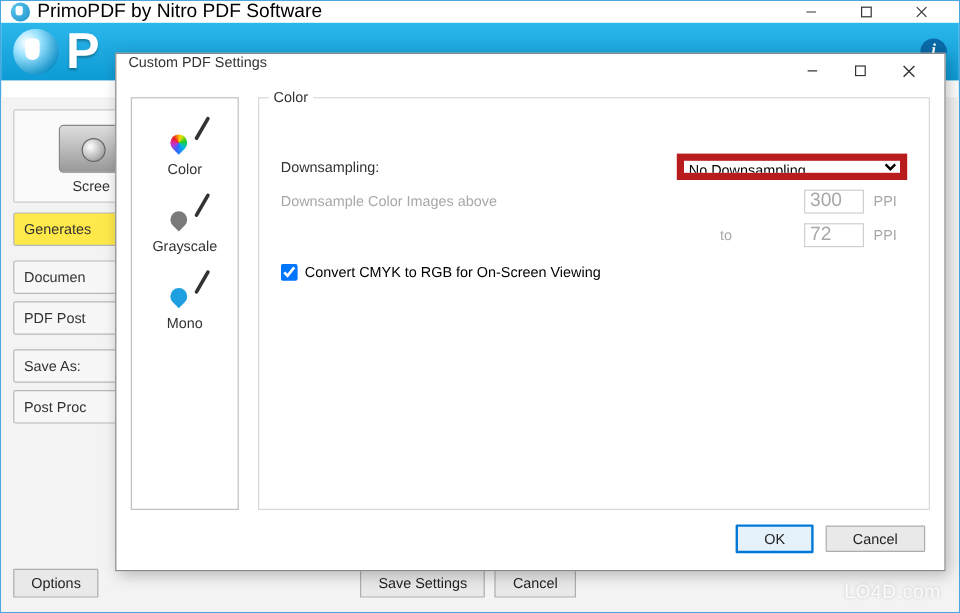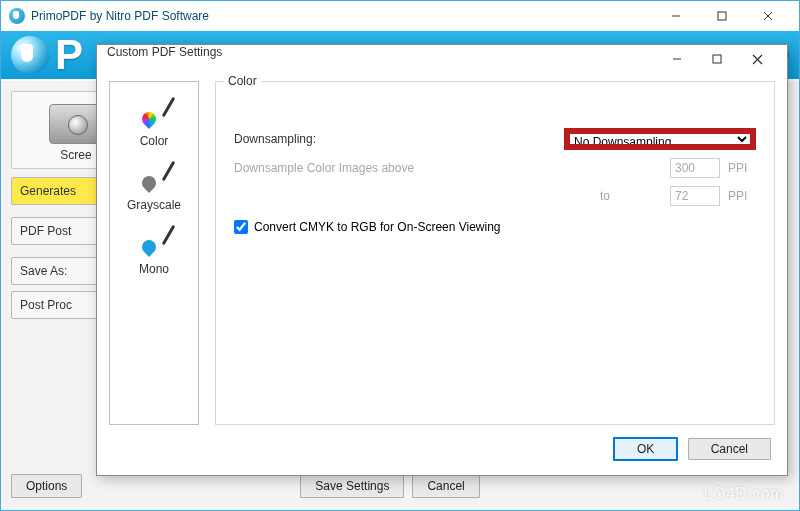--- a/index.html
+++ b/index.html
@@ -15,27 +15,27 @@
 
 
 .main-window {
   position: absolute;
   left: 0; top: 0;
   width: 800px; height: 511px;
   background: #fff;
   border: 1px solid #4aa8e0;
 }
 .main-titlebar {
-  height: 30px;
+  height: 18px;
   display: flex;
   align-items: center;
   padding: 0 8px;
   background: #fff;
-  color: #0c4a6e;
-  font-size: 12px;
+  color: #000000;
+  font-size: 16px;
 }
 .main-titlebar .app-icon {
   width: 16px; height: 16px;
   border-radius: 50%;
   background: radial-gradient(circle at 30% 30%, #5cc8f0, #1a90c8);
   margin-right: 6px;
   position: relative;
 }
 .main-titlebar .app-icon::after {
   content:""; position:absolute; left:4px; top:3px;
@@ -208,21 +208,21 @@
 .row .to{ margin-left:auto; margin-right:60px; color:#a8a8a8;}
 .row .gap{flex:1;}
 select.combo{
   width:192px; height:22px;
   border:6px solid #b91c1c; background:#fff;
   font-size:12px;
 }
 input.tiny{
   width:50px; height:20px; text-align:left; padding:0 4px;
   border:1px solid #cfcfcf; color:#a8a8a8; background:#fff;
-  font-size:12px;
+  font-size:16px;
 }
 .unit{ margin-left:8px; color:#a8a8a8; width:28px;}
 .chk-row{ display:flex; align-items:center; margin-top:14px; }
 .chk-row input{ width:14px; height:14px; margin-right:6px;}
 .chk-row label{ font-size:12px;text-align:center; }
 
 .dlg-buttons{
   position:absolute; right:16px; bottom:14px;
 }
 .dlg-buttons .std-btn{ margin-left:6px; margin-right:0; padding:3px 22px;}
@@ -270,20 +270,21 @@
   </div>
 
   <div class="main-body">
     <div class="left-col">
       <div class="box">
         <div class="large-icon"></div>
         <div class="large-icon-label">Scree</div>
       </div>
       <div class="flat-btn highlight">Generates</div>
       <div style="height:6px"></div>
+      <div class="flat-btn">Documen</div>
       <div class="flat-btn">PDF Post</div>
       <div style="height:6px"></div>
       <div class="flat-btn">Save As:</div>
       <div class="flat-btn">Post Proc</div>
     </div>
 
     <div class="right-links">
       <div class="ks">ks</div>
       <div class="link-blue">rum</div>
       <div class="link-blue">e</div>

